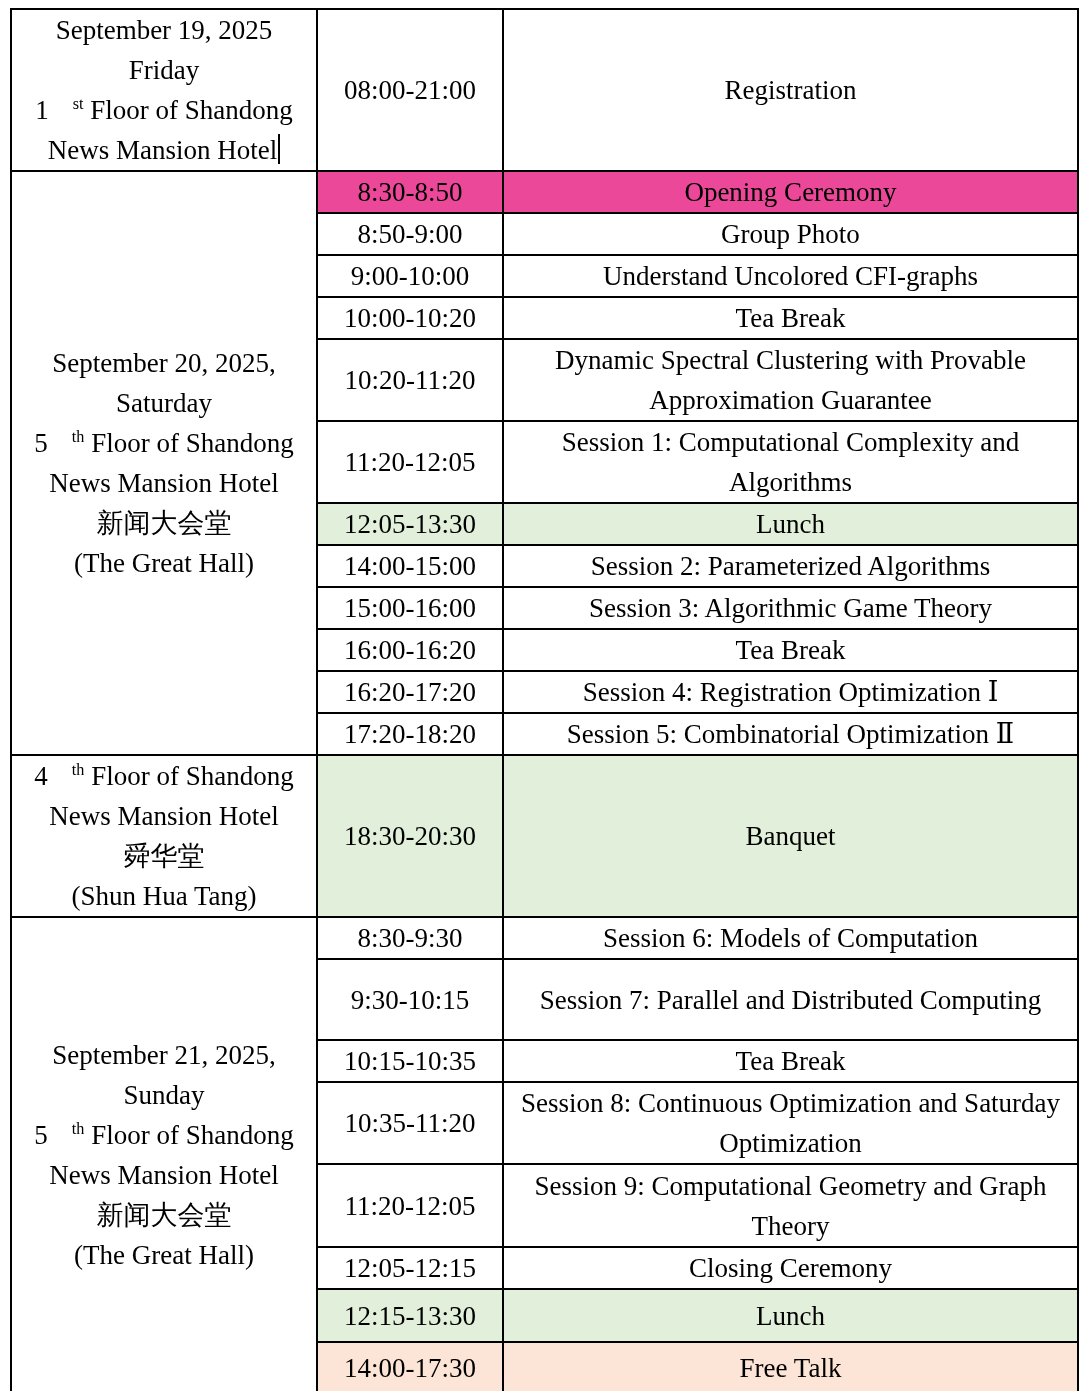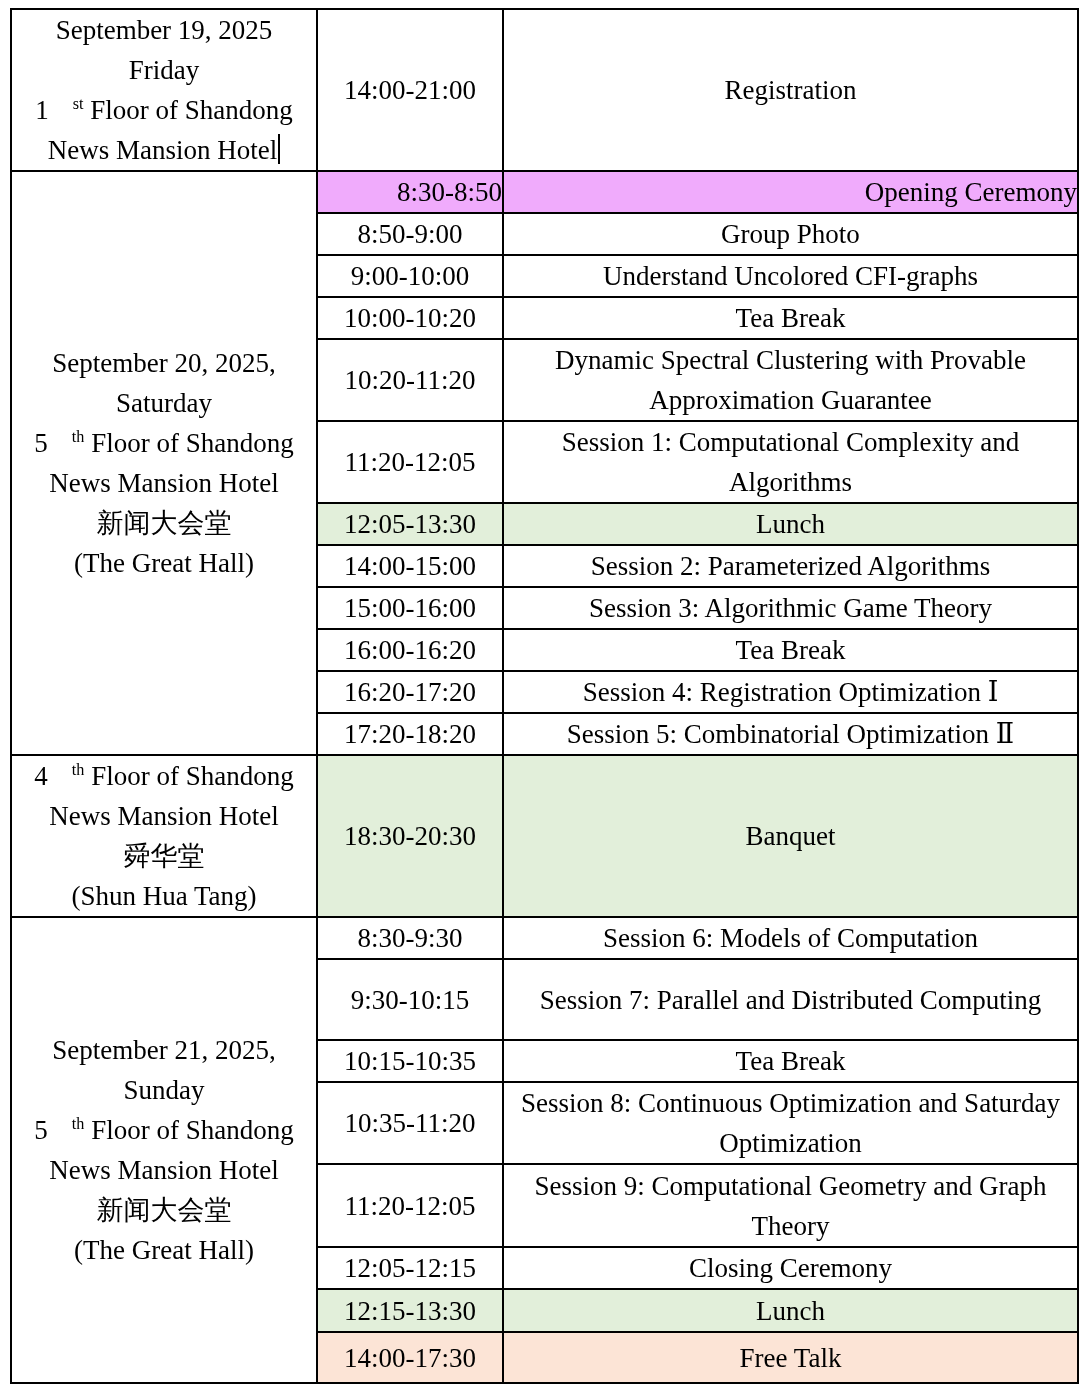--- a/index.html
+++ b/index.html
@@ -26,37 +26,37 @@
     text-align:center;
     vertical-align:middle;
     font-size:27px;
     line-height:40px;
     padding:0 0;
     box-sizing:border-box;
     background:#ffffff;
     overflow:hidden;
   }
   sup{font-size:0.60em;line-height:0;vertical-align:super;margin-left:24px;}
-  .hl-blue{background:#f0abfc;text-align:right;}
+  .hl-blue{background:#ec4899;}
   .hl-green{background:#E2EFDA;font-family:Liberation Serif, serif;}
   .hl-orange{background:#FCE4D6;}
   .caret{
     display:inline-block;
     width:2px;height:30px;
     background:#000000;
     vertical-align:-5px;
     margin-left:1px;
   }
   
   tr.r160{height:160px;}
   tr.r161{height:161px;}
   tr.r83{height:83px;}
   tr.r82{height:82px;}
   tr.r81{height:81px;}
-  tr.r53{height:43px;margin-top:38px;}
+  tr.r53{height:53px;margin-top:38px;}
   tr.r51{height:51px;}
   tr.r42{height:42px;}
   tr.r41{height:41px;margin-top:48px;}
   tr.r40{height:40px;margin-top:7px;}
 </style>
 </head>
 <body>
 
 <div class="page">
   <table class="schedule">
@@ -67,21 +67,21 @@
       </colgroup>
     <tbody>
 
       <tr class="r160">
         <td>
           <div><span>September 19, 2025</span></div>
           <div><span>Friday</span></div>
           <div><span>1</span><sup>st</sup><span> Floor of Shandong</span></div>
           <div><span>News Mansion Hotel</span><span class="caret"></span></div>
         </td>
-        <td>14:00-21:00</td>
+        <td>08:00-21:00</td>
         <td>Registration</td>
       </tr>
 
       <tr class="r42">
         <td rowspan="12">
           <div><span>September 20, 2025,</span></div>
           <div><span>Saturday</span></div>
           <div><span>5</span><sup>th</sup><span> Floor of Shandong</span></div>
           <div><span>News Mansion Hotel</span></div>
           <div><span>新闻大会堂</span></div>

